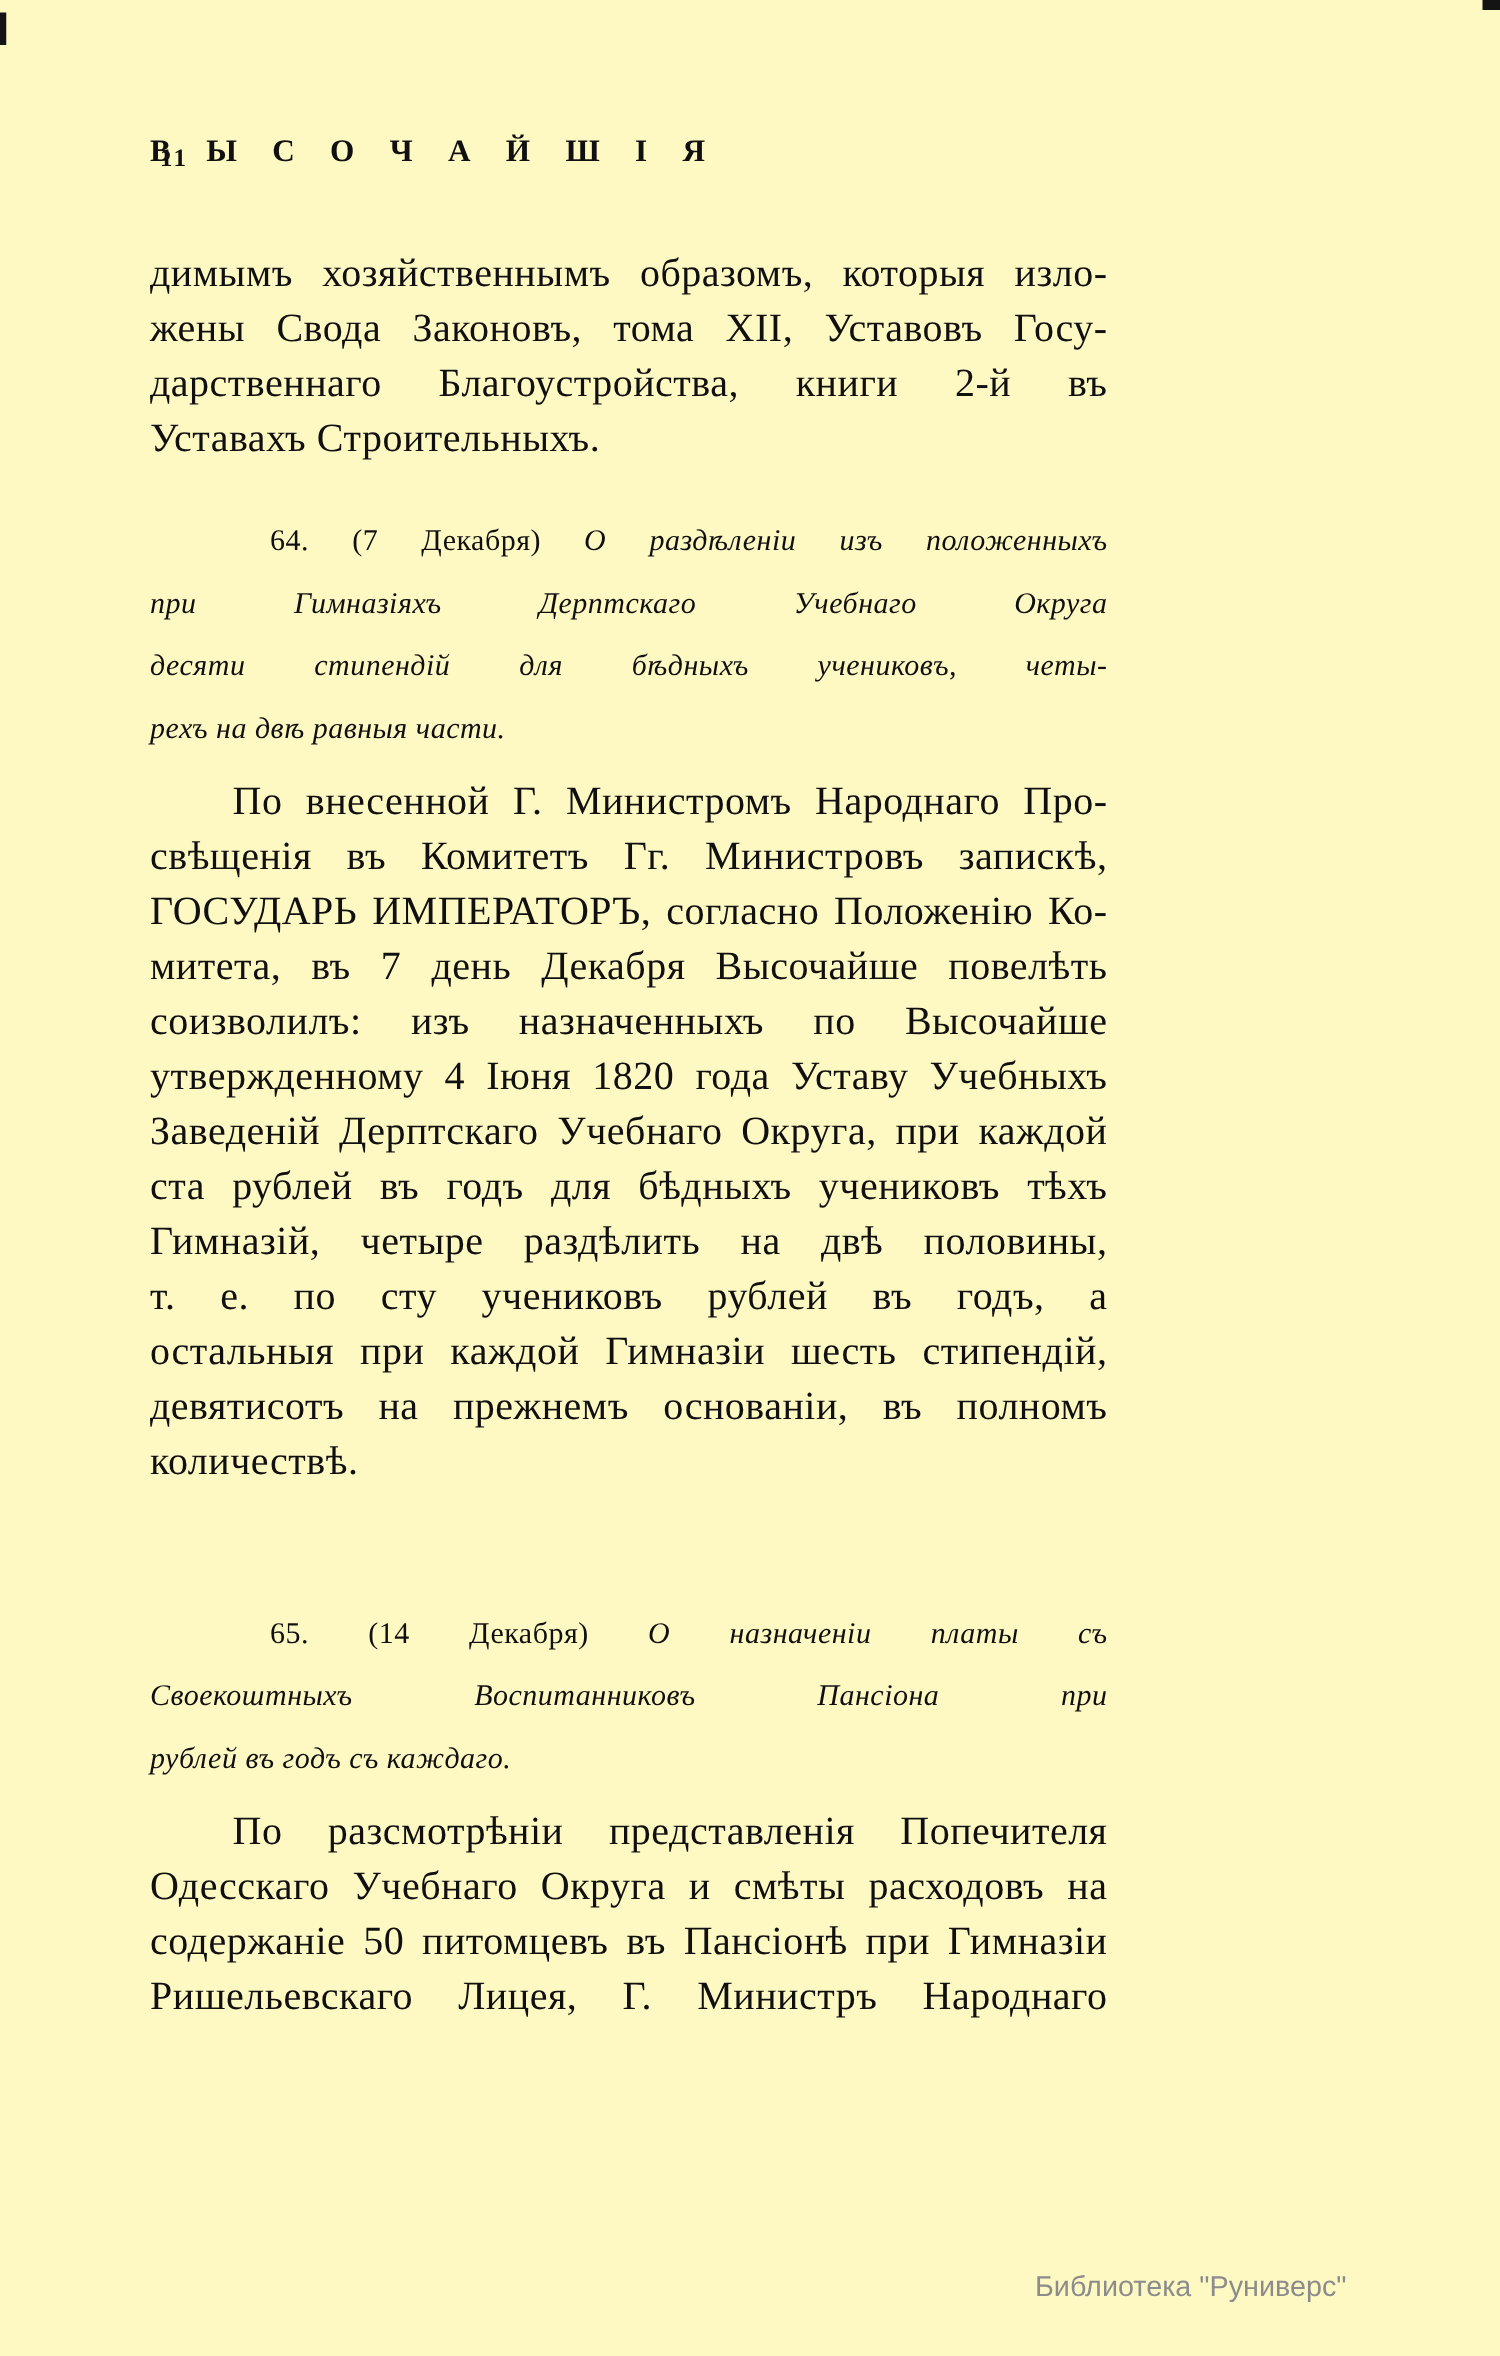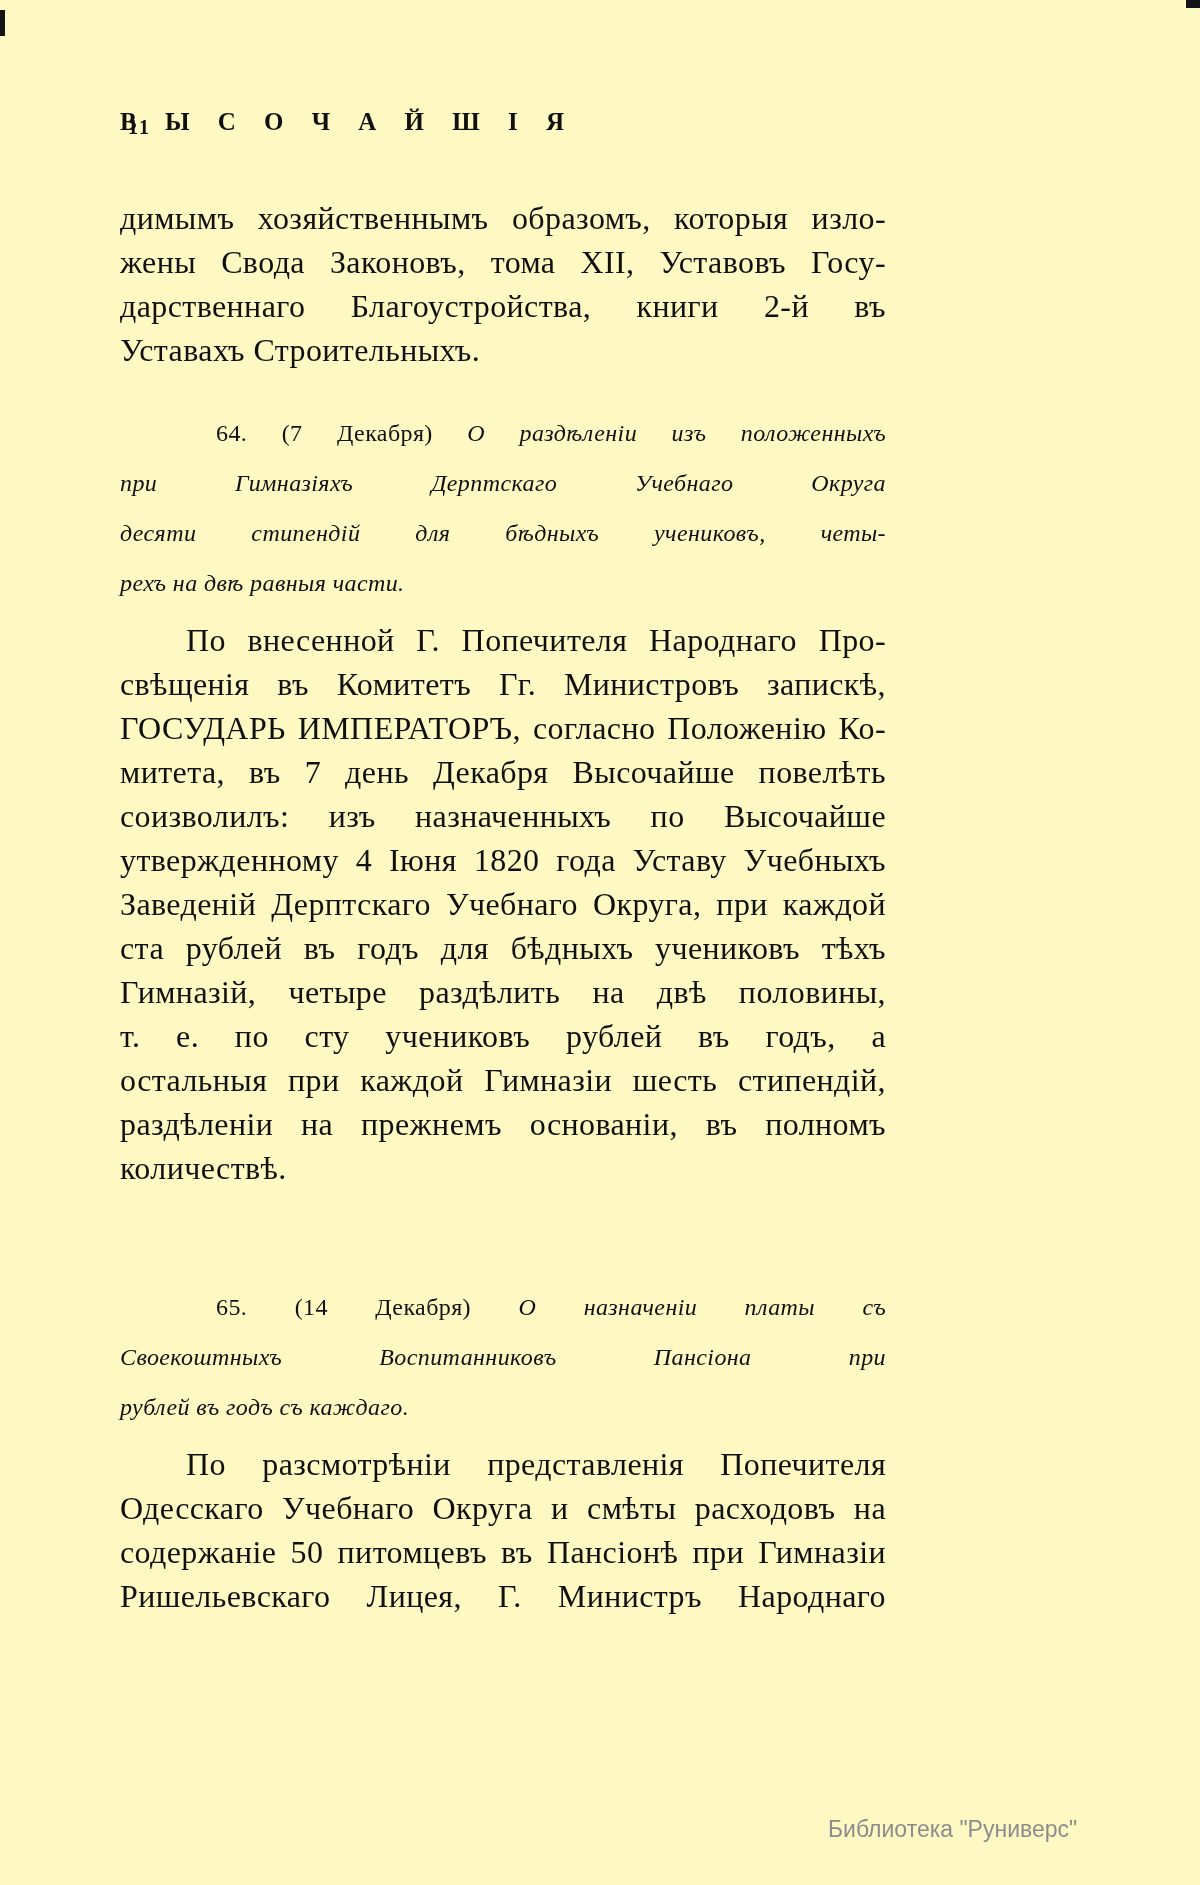--- a/index.html
+++ b/index.html
@@ -78,33 +78,33 @@
     </div>
 
     <div class="block heading gap-after-h64">
       <div class="ln j ind1"><span class="num">64. (7 Декабря)</span> <span class="it">О раздѣленіи изъ положенныхъ</span></div>
       <div class="ln j it">при Гимназіяхъ Дерптскаго Учебнаго Округа</div>
       <div class="ln j it">десяти стипендій для бѣдныхъ учениковъ, четы-</div>
       <div class="ln it">рехъ на двѣ равныя части.</div>
     </div>
 
     <div class="block roman gap-after-p64">
-      <div class="ln j ind2">По внесенной Г. Попечителя Народнаго Про-</div>
+      <div class="ln j ind2">По внесенной Г. Министромъ Народнаго Про-</div>
       <div class="ln j">свѣщенія въ Комитетъ Гг. Министровъ запискѣ,</div>
       <div class="ln j">ГОСУДАРЬ ИМПЕРАТОРЪ, согласно Положенію Ко-</div>
       <div class="ln j">митета, въ 7 день Декабря Высочайше повелѣть</div>
       <div class="ln j">соизволилъ: изъ назначенныхъ по Высочайше</div>
       <div class="ln j">утвержденному 4 Іюня 1820 года Уставу Учебныхъ</div>
       <div class="ln j">Заведеній Дерптскаго Учебнаго Округа, при каждой</div>
 
       <div class="ln j">ста рублей въ годъ для бѣдныхъ учениковъ тѣхъ</div>
       <div class="ln j">Гимназій, четыре раздѣлить на двѣ половины,</div>
       <div class="ln j">т. е. по сту учениковъ рублей въ годъ, а</div>
       <div class="ln j">остальныя при каждой Гимназіи шесть стипендій,</div>
-      <div class="ln j">раздѣленіи на прежнемъ основаніи, въ полномъ</div>
+      <div class="ln j">девятисотъ на прежнемъ основаніи, въ полномъ</div>
       <div class="ln">количествѣ.</div>
     </div>
 
     <div class="block heading gap-after-h65">
       <div class="ln j ind1"><span class="num">65. (14 Декабря)</span> <span class="it">О назначеніи платы съ</span></div>
       <div class="ln j it">Своекоштныхъ Воспитанниковъ Пансіона при</div>
       <div class="ln it">рублей въ годъ съ каждаго.</div>
     </div>
 
     <div class="block roman">

